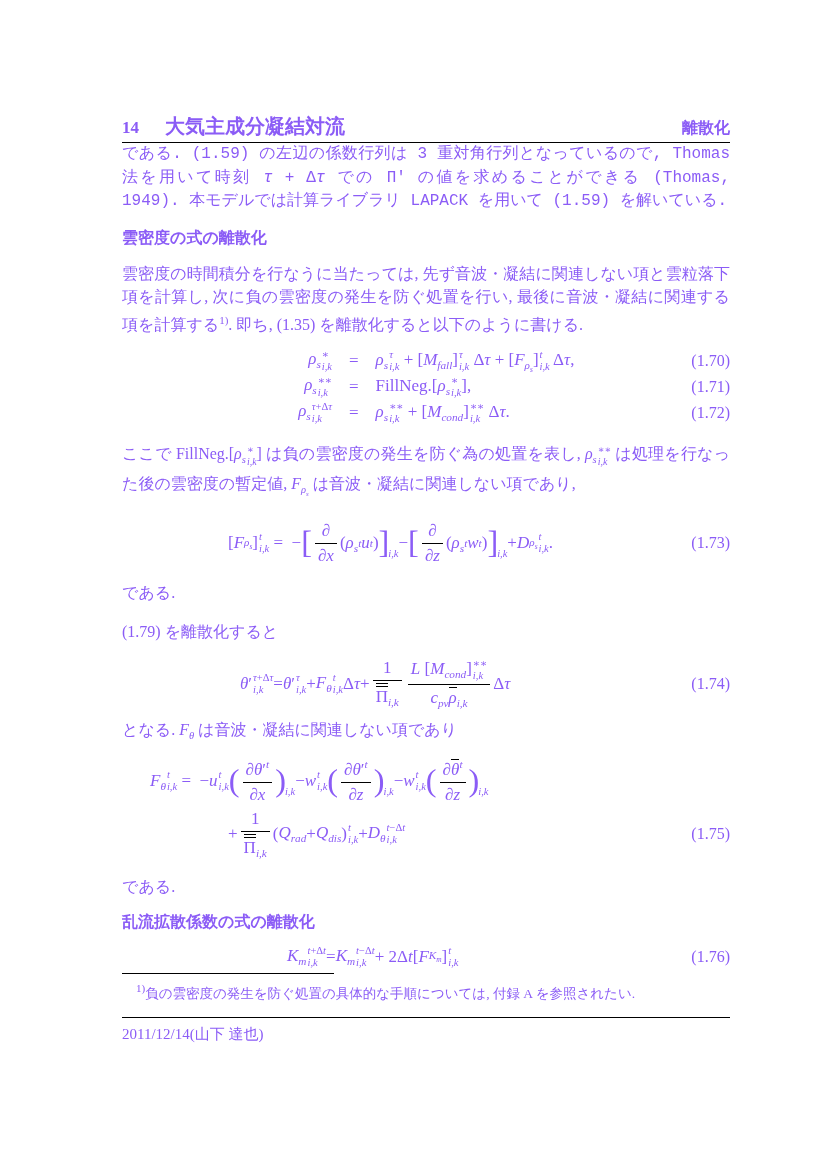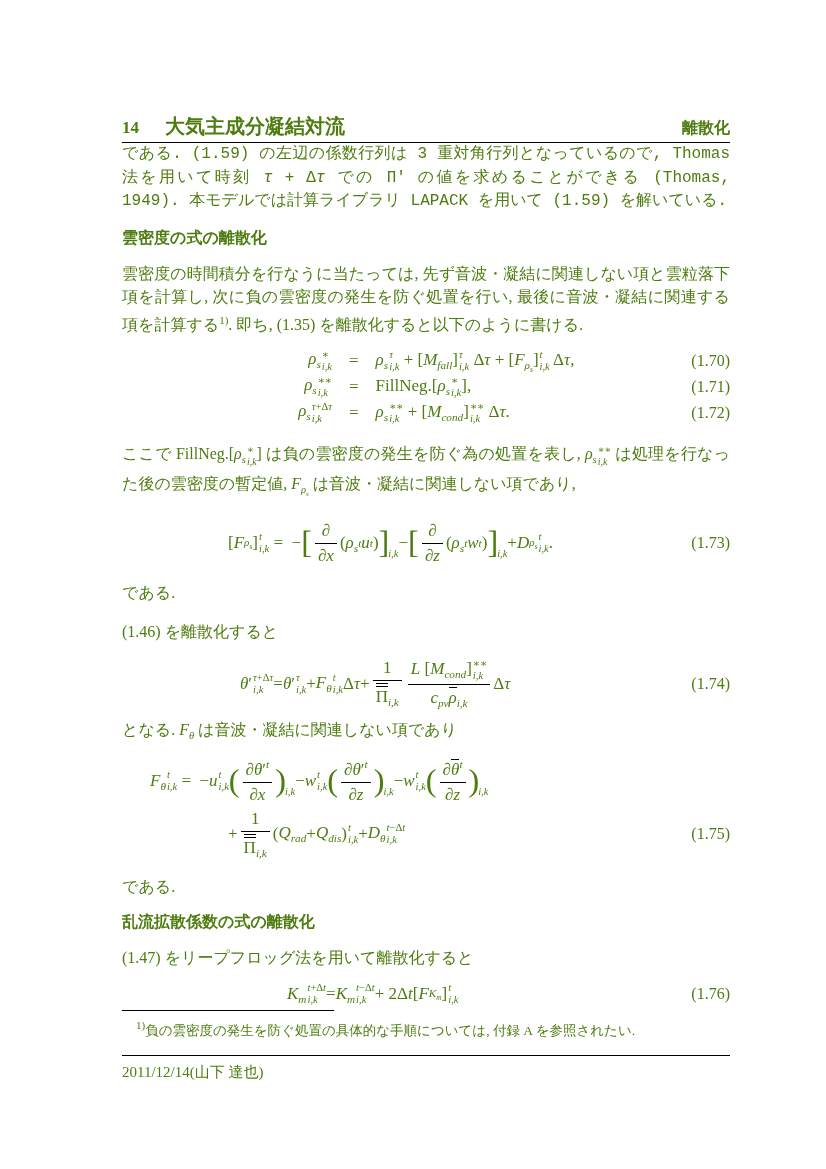--- a/index.html
+++ b/index.html
@@ -1,17 +1,17 @@
 <!DOCTYPE html>
 <html><head>
 <meta charset="utf-8">
 <style>
   html,body{margin:0;padding:0;background:#fff;}
   .page{
-    position:relative; width:826px; height:1169px; background:#ffffff; color:#4d7c0f;
+    position:relative; width:826px; height:1169px; background:#ffffff; color:#8b5cf6;
     box-sizing:border-box; padding:90px 96px 0 122px;
     font-family:"Liberation Serif","DejaVu Serif",serif; font-size:16px;
     overflow:hidden;
   }
   
   .hdr{display:flex; align-items:baseline; line-height:18px;}
   .hdr .pn{font-weight:bold; font-size:17px;}
   .hdr .lt{margin-left:26px; font-family:"Liberation Sans","DejaVu Sans",sans-serif; font-weight:bold; font-size:20px;}
   .hdr .rt{margin-left:auto; font-family:"Liberation Sans","DejaVu Sans",sans-serif; font-weight:bold; font-size:16px;margin-top:29px;}
   .hdrule{border-top:1px solid #000; margin-top:5px;}
@@ -144,21 +144,21 @@
         </span>(<i>ρ<sub>s</sub></i><sup><i>t</i></sup><i>w</i><sup><i>t</i></sup>)<span class="bigd">]</span><span class="bsub"><i>i,k</i></span> + <i>D</i><sub><i>ρ<sub>s</sub></i></sub><span class="ss">
           <span><i>t</i></span>
           <span><i>i,k</i></span>
         </span>.</span>
     <span class="num">(1.73)</span>
   </div>
 
   <p class="para" style="margin-top:15px;">である.</p>
 
 
-  <p class="para" style="margin-top:16px;">(1.46) を離散化すると</p>
+  <p class="para" style="margin-top:16px;">(1.79) を離散化すると</p>
 
   <div class="eqs" style="margin-top:14px;">
     <span class="eqbody" style="margin-left:118px;"><i>θ</i>′<span class="ss">
           <span><i>τ</i>+Δ<i>τ</i></span>
           <span><i>i,k</i></span>
         </span> = <i>θ</i>′<span class="ss">
           <span><i>τ</i></span>
           <span><i>i,k</i></span>
         </span> + <i>F<sub>θ</sub></i><span class="ss">
           <span><i>t</i></span>
@@ -213,21 +213,20 @@
           <span><i>t</i>−Δ<i>t</i></span>
           <span><i>i,k</i></span>
         </span></span>
     <span class="num">(1.75)</span>
   </div>
 
   <p class="para" style="margin-top:16px;">である.</p>
 
   <h4 class="sect" style="margin-top:13px;">乱流拡散係数の式の離散化</h4>
 
-  <p class="para" style="margin-top:14px;">(1.47) をリープフロッグ法を用いて離散化すると</p>
 
   <div class="eqs" style="margin-top:13px;">
     <span class="eqbody" style="margin-left:165px;"><i>K<sub>m</sub></i><span class="ss">
           <span><i>t</i>+Δ<i>t</i></span>
           <span><i>i,k</i></span>
         </span> = <i>K<sub>m</sub></i><span class="ss">
           <span><i>t</i>−Δ<i>t</i></span>
           <span><i>i,k</i></span>
         </span> + 2Δ<i>t</i>[<i>F</i><sub><i>K<sub>m</sub></i></sub>]<span class="ss">
           <span><i>t</i></span>

